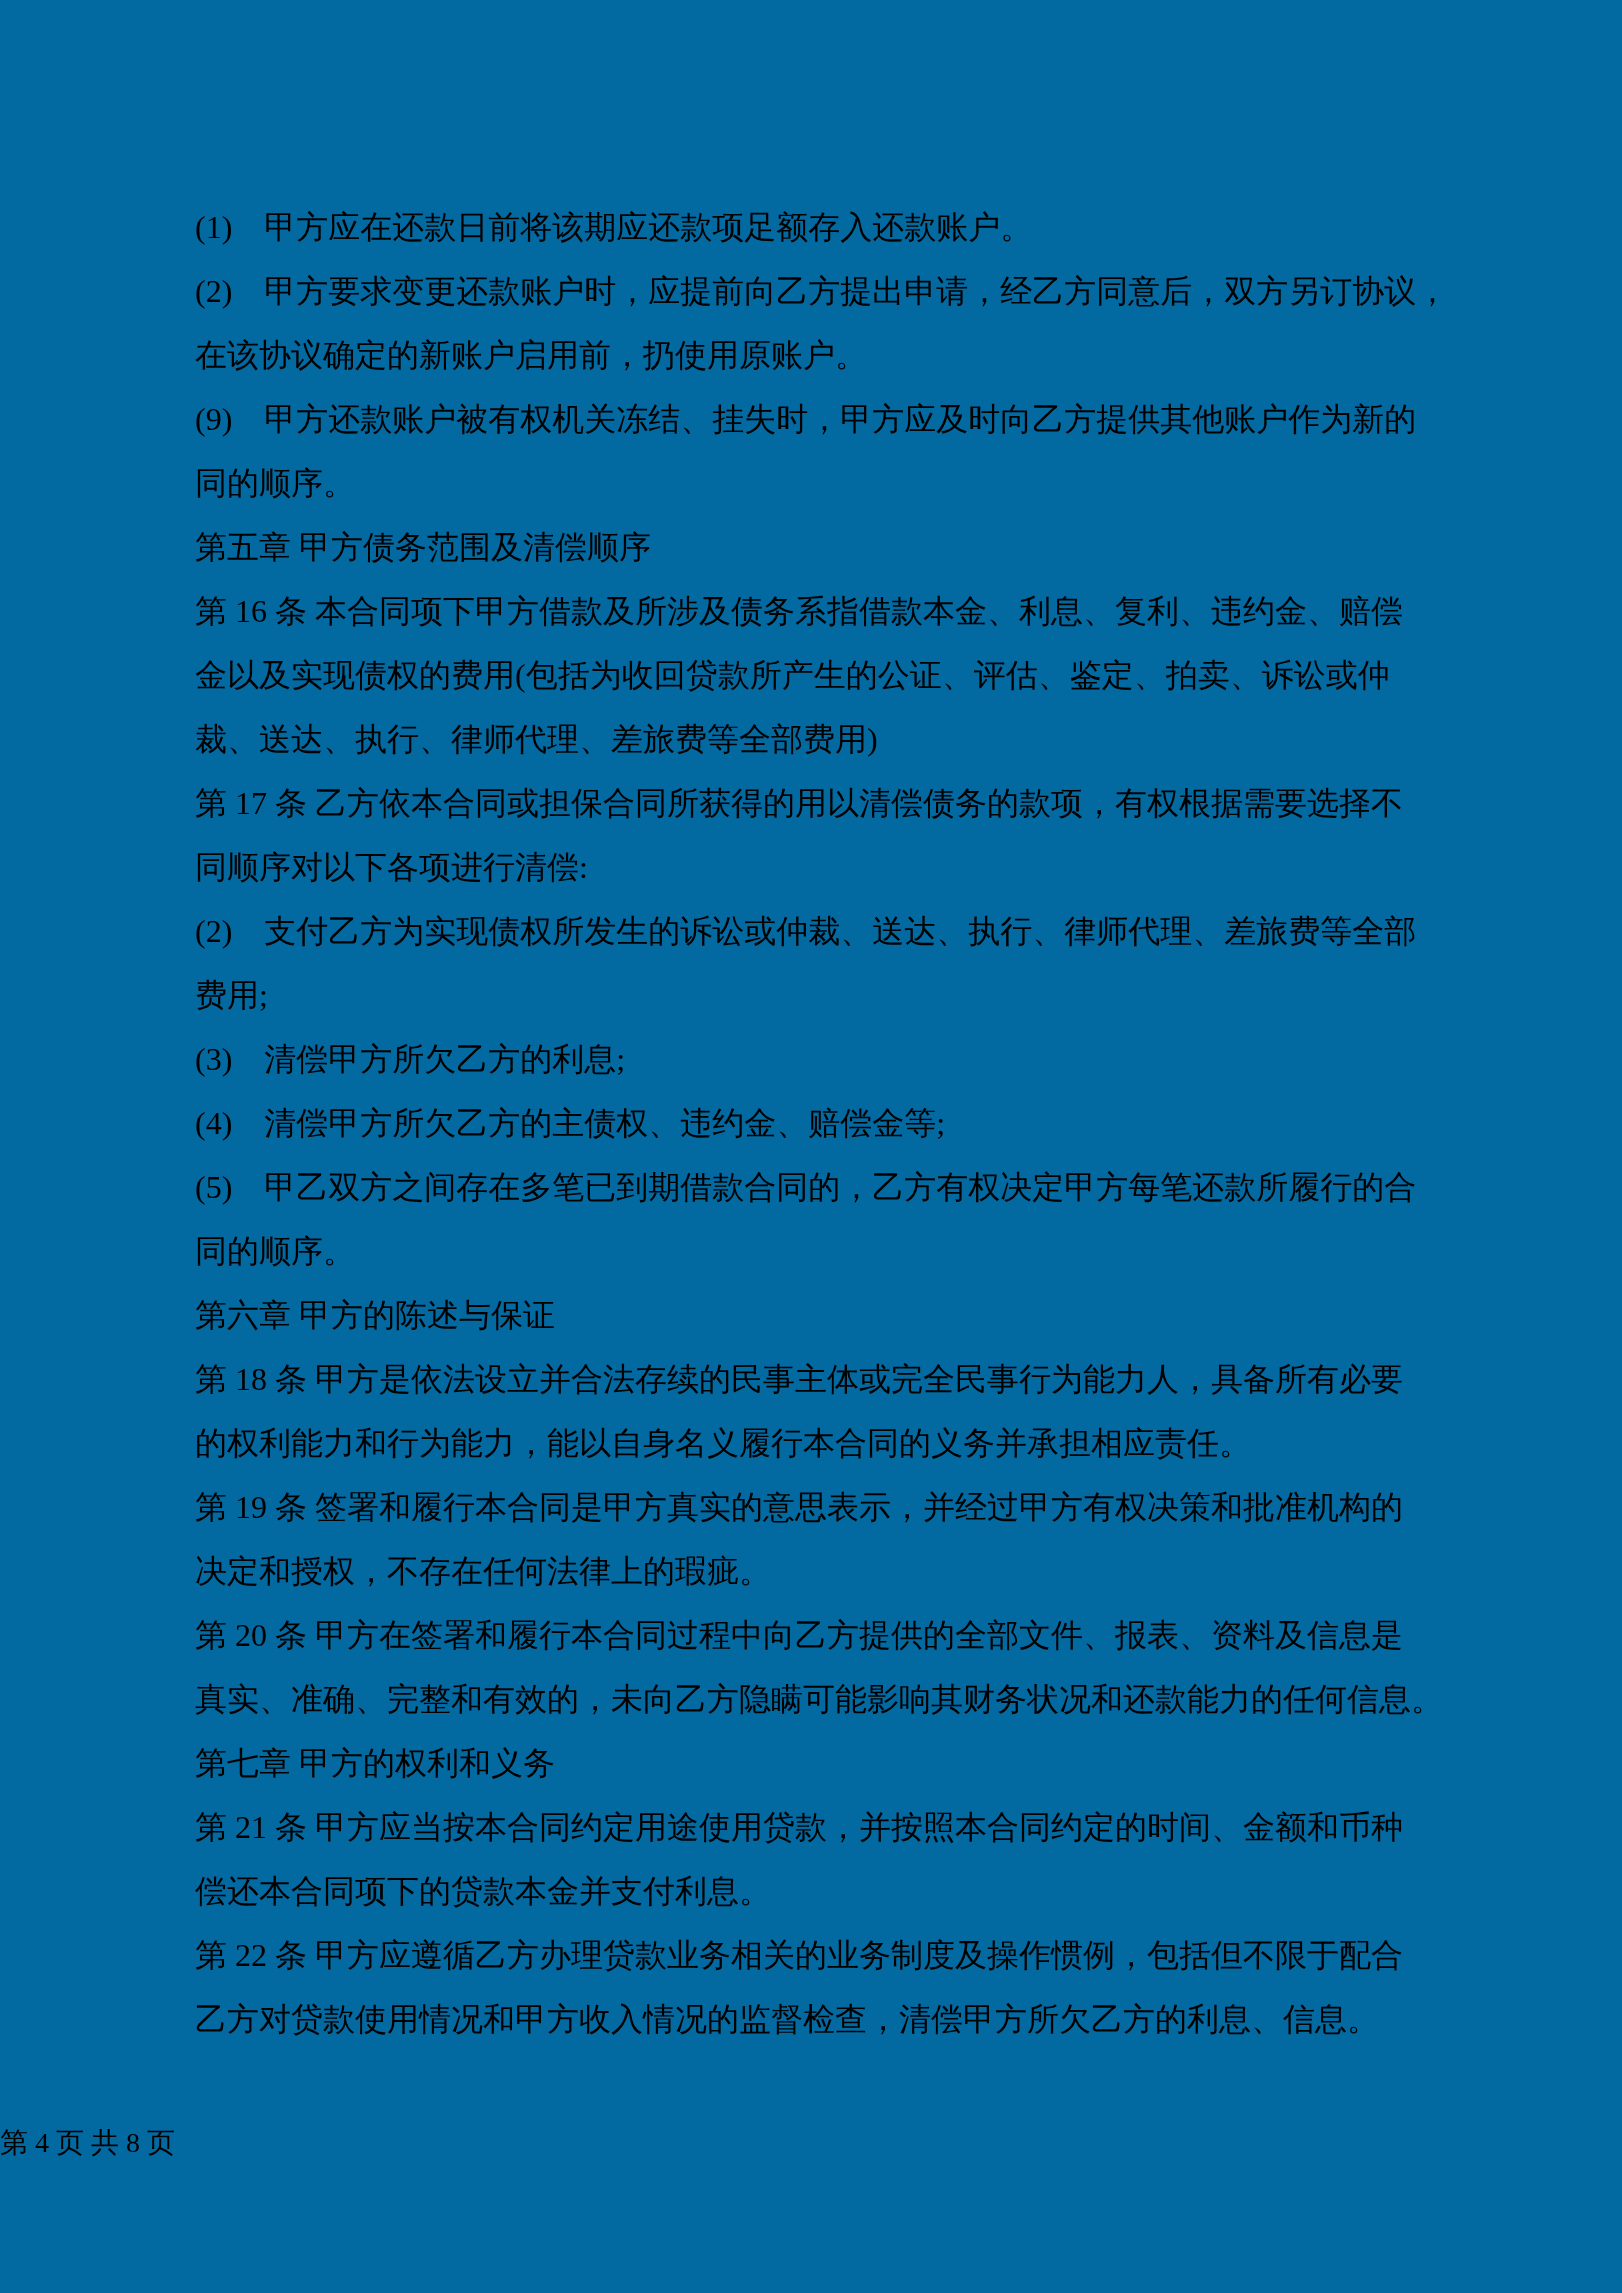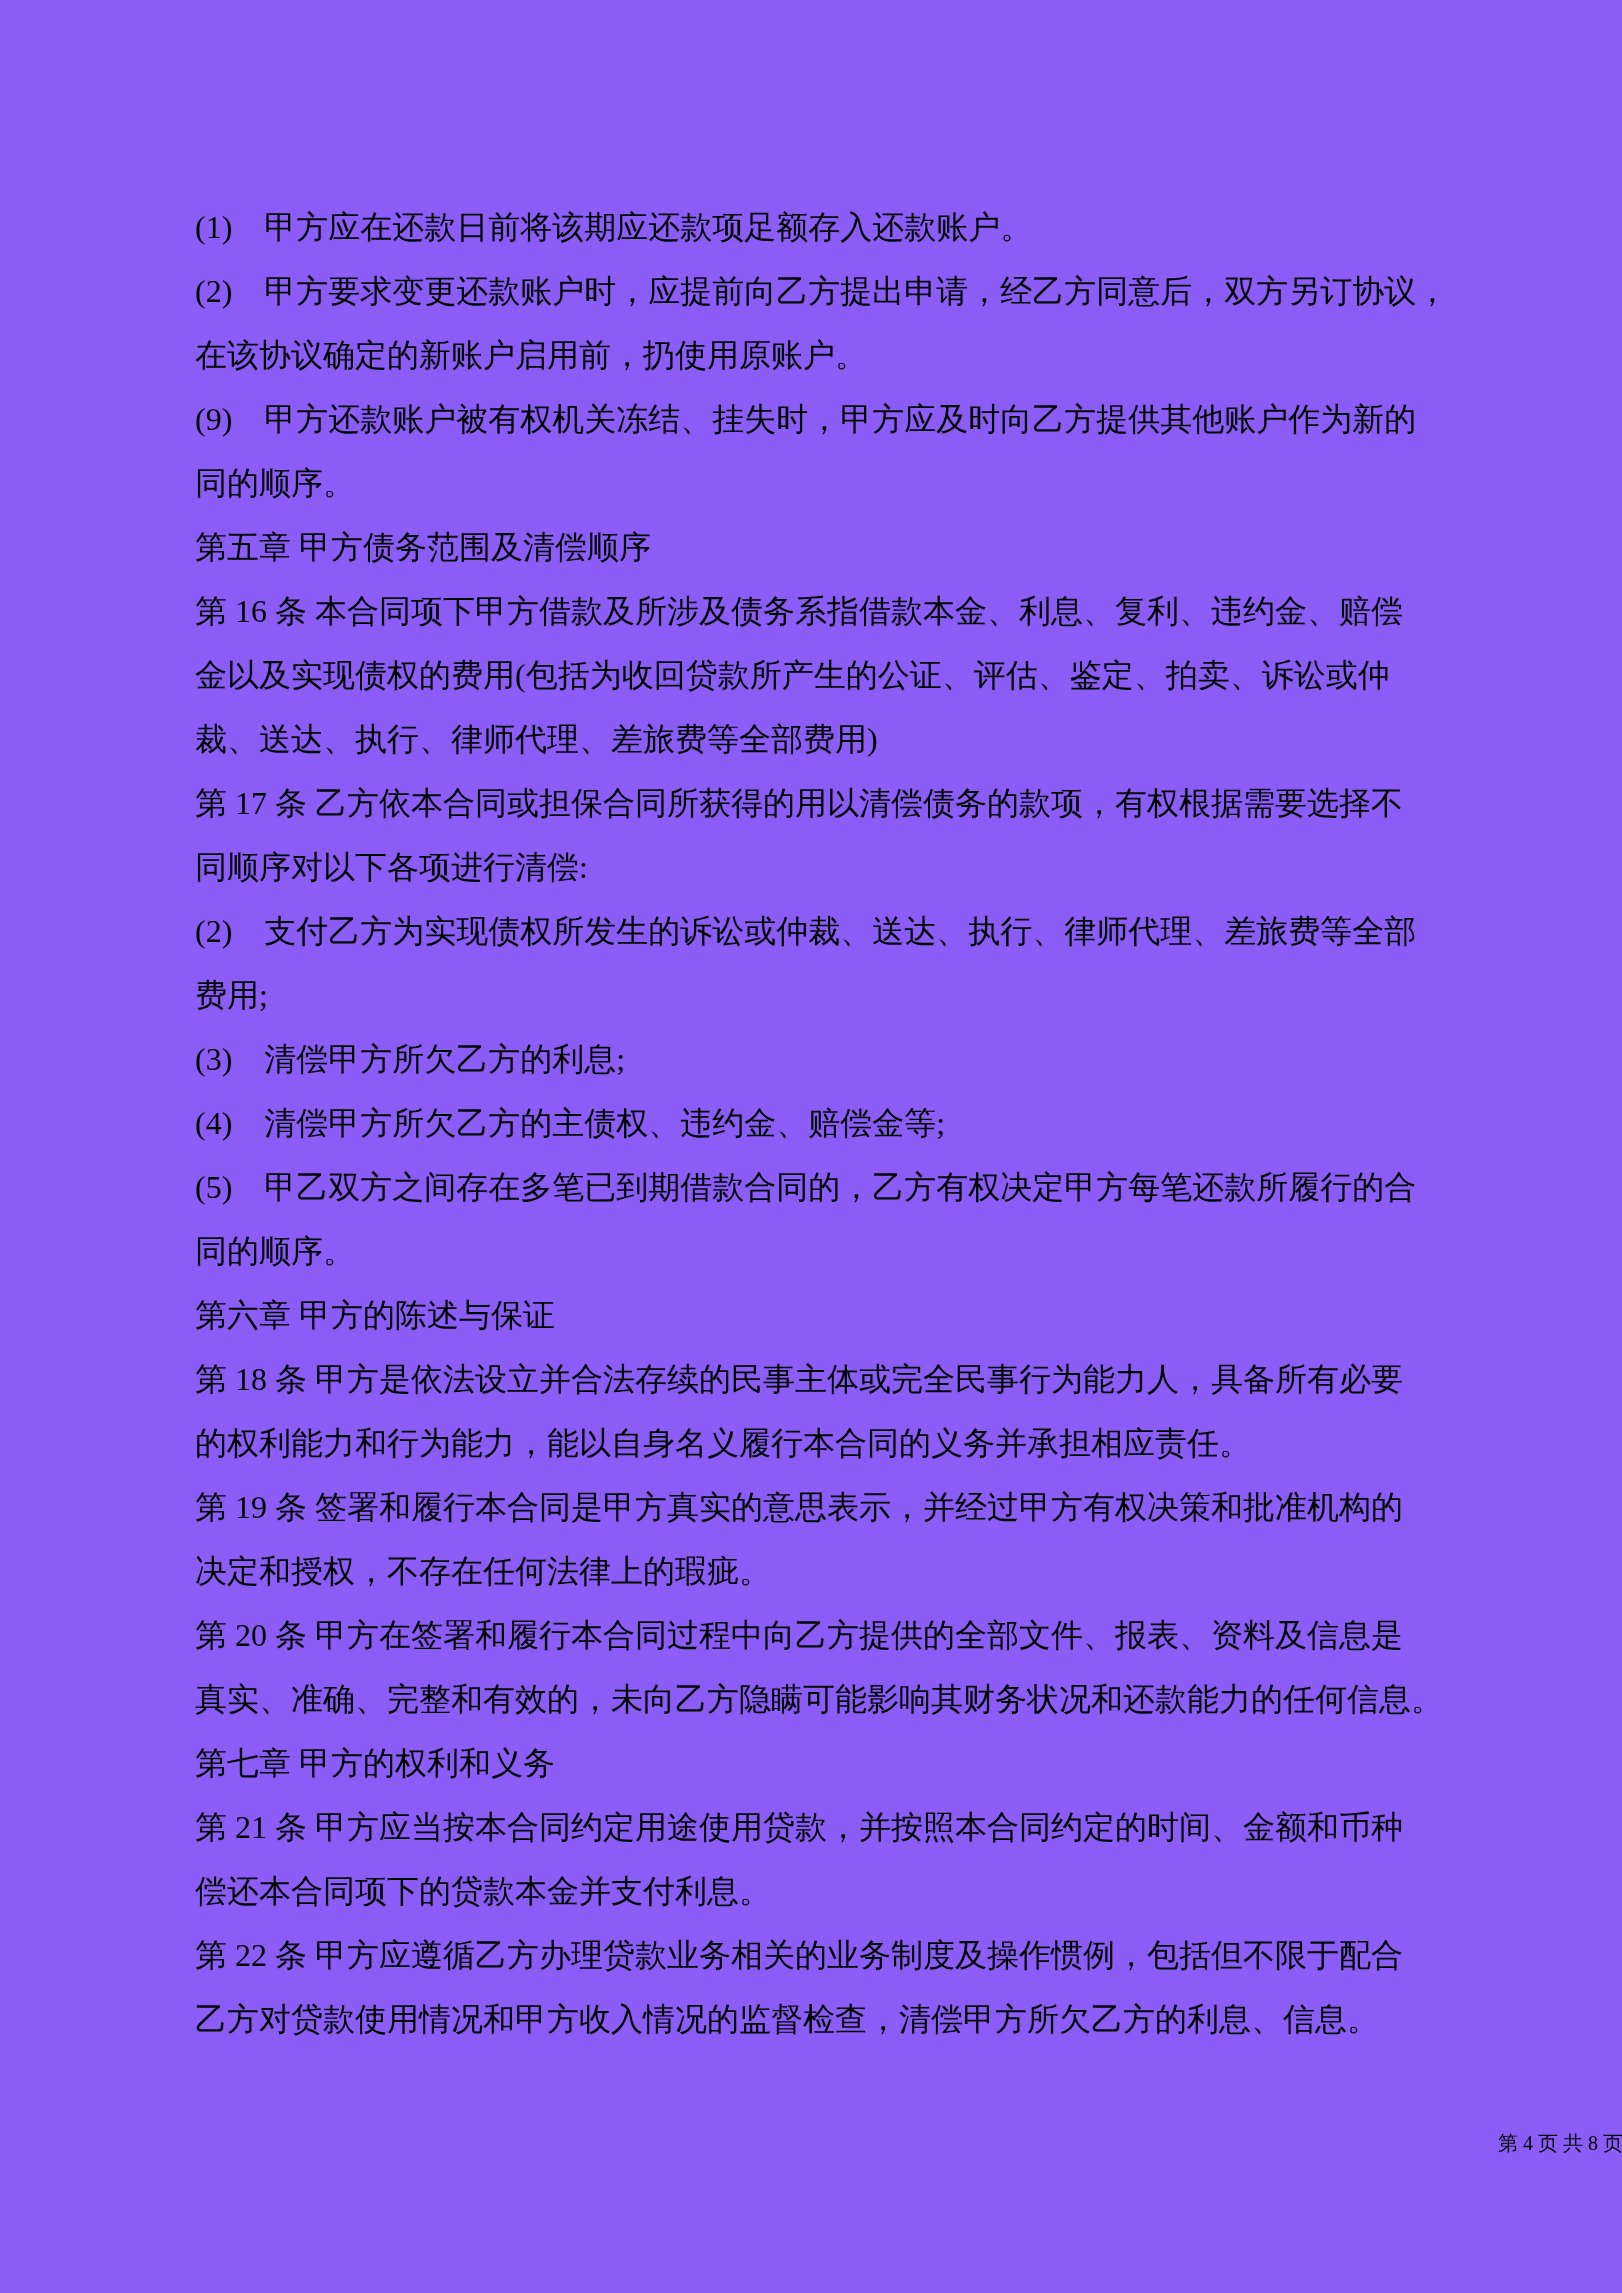--- a/index.html
+++ b/index.html
@@ -4,21 +4,21 @@
 <style>
   html, body {
     margin: 0;
     padding: 0;
     background: #ffffff;
   }
   .page {
     position: relative;
     width: 1623px;
     height: 2294px;
-    background: #8b5cf6;
+    background: #0369a1;
     overflow: hidden;
     font-family: "Liberation Serif", "DejaVu Serif", serif;
     color: #000000;
   }
   .content {
     position: absolute;
     left: 195px;
     top: 195px;
     width: 1241px;
   }
@@ -27,22 +27,22 @@
     line-height: 64px;
     white-space: pre;
     letter-spacing: 0px;
     text-rendering: optimizeLegibility;
   }
   .footer {
     position: absolute;
     left: 0;
     top: 2125px;
     width: 1623px;
-    text-align: right;
-    font-size: 20px;
+    text-align: left;
+    font-size: 28px;
     line-height: 36px;
     white-space: pre;
   }
 </style>
 </head>
 <body>
 
 <div class="page">
   <div class="content">
     <div class="line">(1)　甲方应在还款日前将该期应还款项足额存入还款账户。</div>

